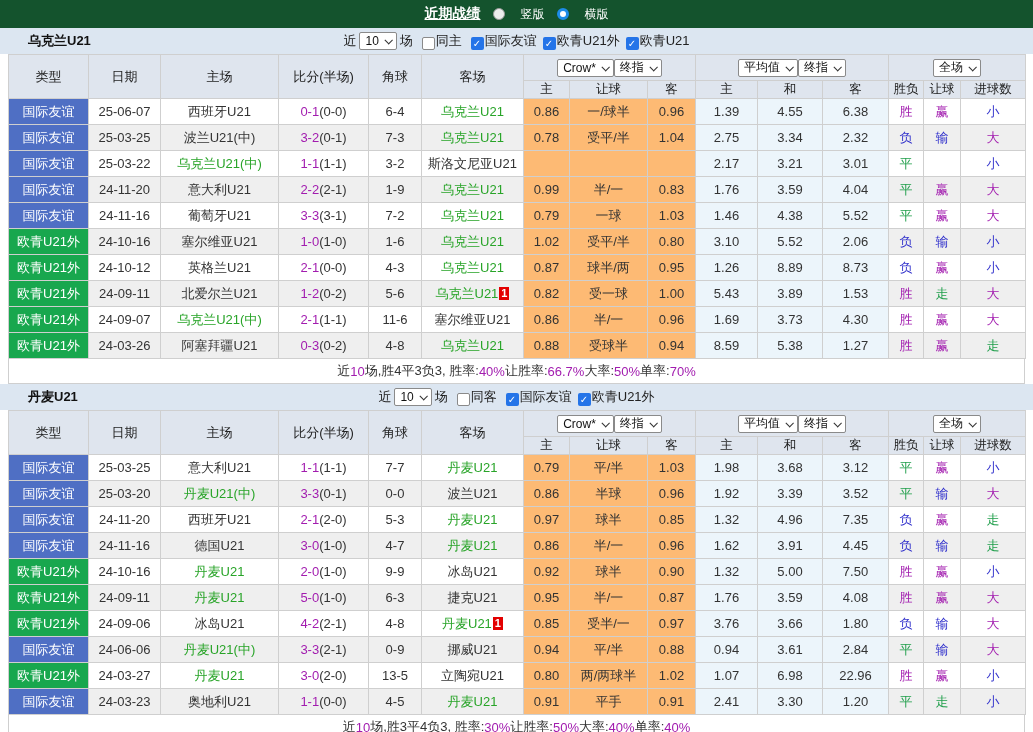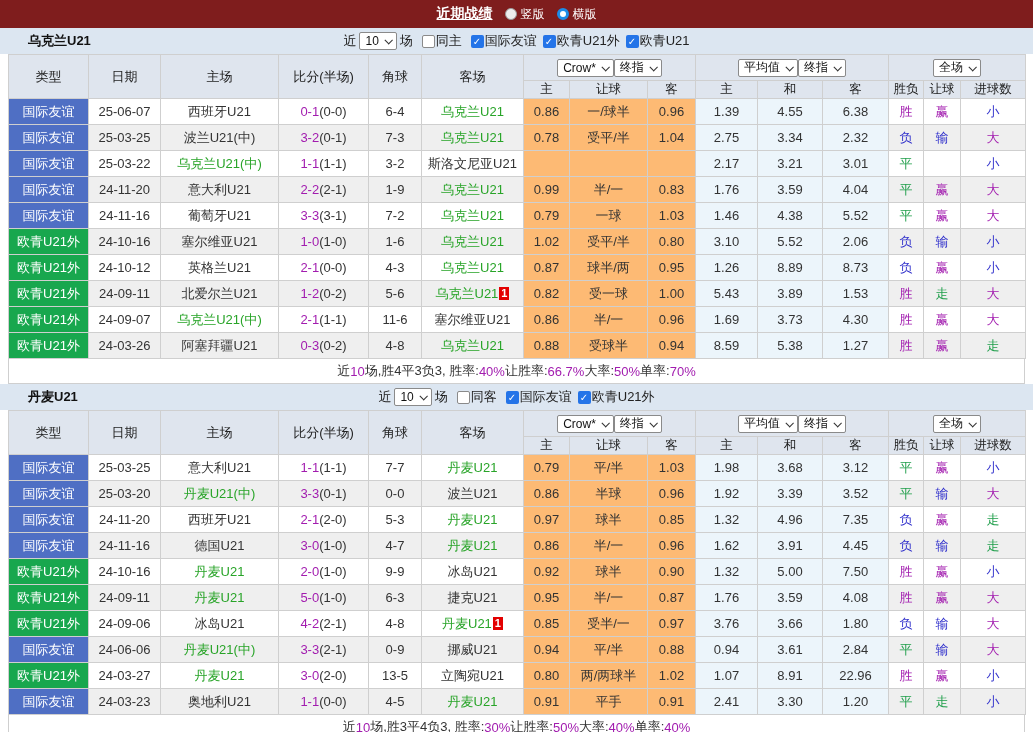--- a/index.html
+++ b/index.html
@@ -1,33 +1,33 @@
 <!DOCTYPE html>
 <html><head>
 <meta charset="utf-8">
 <style>
   html,body{margin:0;padding:0;background:#fff}
   body{font-family:"Liberation Sans","DejaVu Sans",sans-serif;}
   .page{width:1033px;height:732px;overflow:hidden;background:#fff}
 
   
-  .titlebar{height:28px;background:#7f1d1d;display:flex;align-items:center;justify-content:center;gap:12px}
+  .titlebar{height:28px;background:#14532d;display:flex;align-items:center;justify-content:center;gap:12px}
   .title{color:#fff;font-weight:bold;font-size:14px;text-decoration:underline}
-  .radio-group{display:flex;align-items:center;gap:4px;color:#fff;font-size:12px;cursor:default}
+  .radio-group{display:flex;align-items:center;gap:16px;color:#fff;font-size:12px;cursor:default}
   .radio{width:12px;height:12px;border-radius:50%;box-sizing:border-box;display:inline-block}
   .radio.off{background:#ededed;border:1px solid #9a9a9a}
   .radio.on{background:#fff;border:3px solid #1d8ce8}
 
   
   .filter-bar{height:26px;background:#dce6f1;position:relative;display:flex;align-items:center;justify-content:center;font-size:13px;color:#222}
   .team-name{position:absolute;left:28px;font-weight:bold;font-size:13px;color:#111}
   .filter-controls{display:flex;align-items:center;gap:3px}
   .select{display:inline-flex;align-items:center;gap:6px;background:#fff;border:1px solid #8a8a8a;border-radius:2px;padding:1px 5px;font-size:12px;color:#111;height:18px;box-sizing:border-box;cursor:default;white-space:nowrap}
   .chev{width:5px;height:5px;border-right:1.5px solid #333;border-bottom:1.5px solid #333;transform:rotate(45deg) translateY(-1px);display:inline-block}
-  .cb-item{display:inline-flex;align-items:center;margin-left:6px;cursor:default}
+  .cb-item{display:inline-flex;align-items:flex-end;margin-left:6px;cursor:default}
   .cb{width:13px;height:13px;box-sizing:border-box;border-radius:2px;display:inline-block;margin-right:1px;flex:none}
   .cb.off{background:#fff;border:1px solid #8a8a8a}
   .cb.on{background:#2474e8;position:relative}
   .cb.on::after{content:"✓";position:absolute;color:#fff;font-size:10px;font-weight:bold;left:2px;top:0;line-height:13px}
 
   
   table{border-collapse:collapse;table-layout:fixed;margin-left:8px;width:1017px}
   th,td{border:1px solid #cfcfcf;text-align:center;padding:0;font-weight:normal;overflow:hidden;white-space:nowrap}
   thead th{background:#dfe5ee;font-size:13px;color:#222}
   tr.sel-row th{height:25px}
@@ -591,21 +591,21 @@
           <td class="badge-green">欧青U21外</td>
           <td>24-03-27</td>
           <td><span class="t-team">丹麦U21</span></td>
           <td><span class="t-red">3-0</span><span class="t-dark">(2-0)</span></td>
           <td>13-5</td>
           <td><span>立陶宛U21</span></td>
           <td class="cream">0.80</td>
           <td class="cream">两/两球半</td>
           <td class="cream">1.02</td>
           <td class="lblue">1.07</td>
-          <td class="lblue">8.91</td>
+          <td class="lblue">6.98</td>
           <td class="lblue">22.96</td>
           <td><span class="t-red">胜</span></td>
           <td><span class="t-red">赢</span></td>
           <td><span class="t-blue">小</span></td>
         </tr>
         <tr class="alt">
           <td class="badge-blue">国际友谊</td>
           <td>24-03-23</td>
           <td><span>奥地利U21</span></td>
           <td><span class="t-red">1-1</span><span class="t-dark">(0-0)</span></td>

